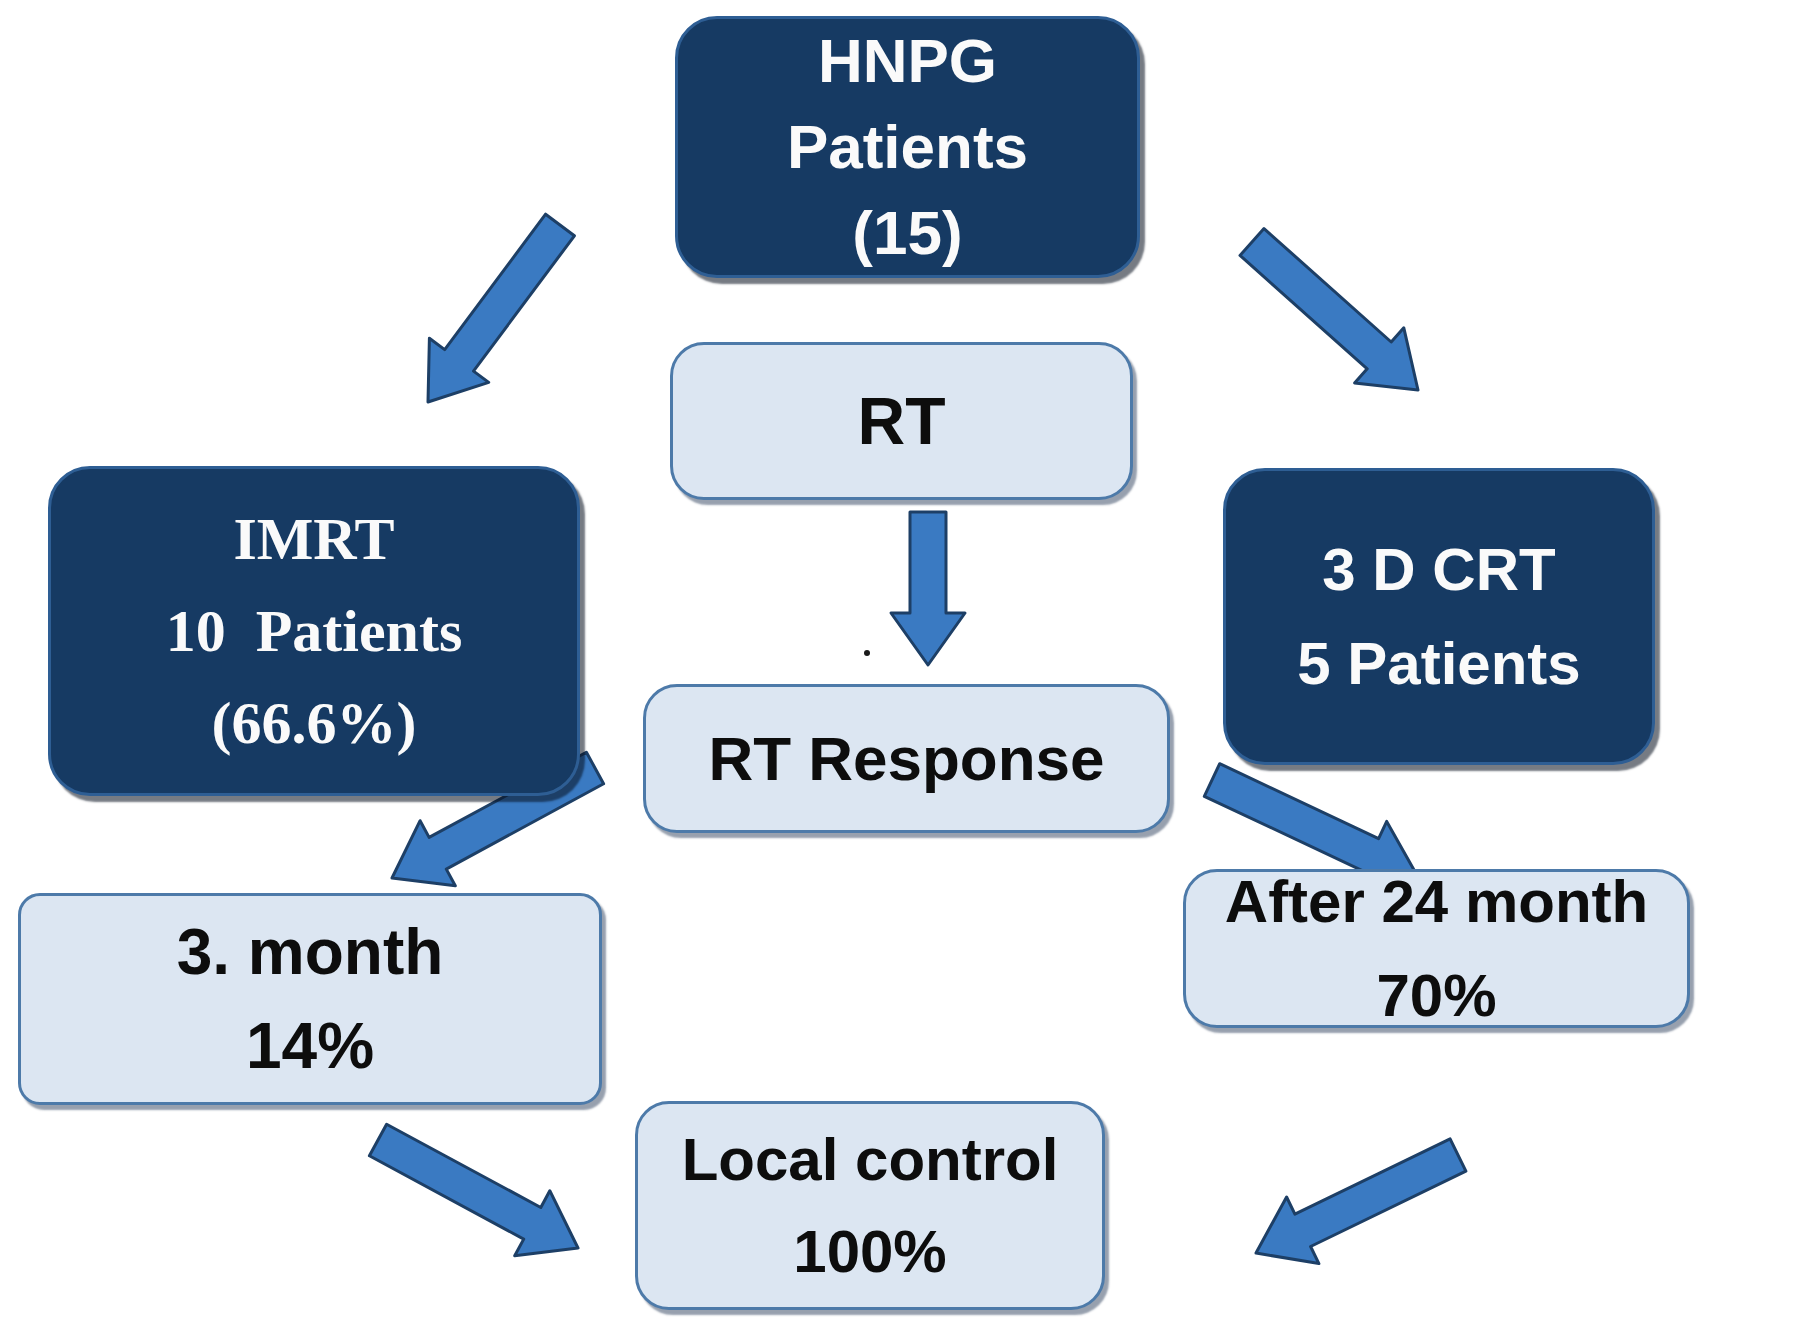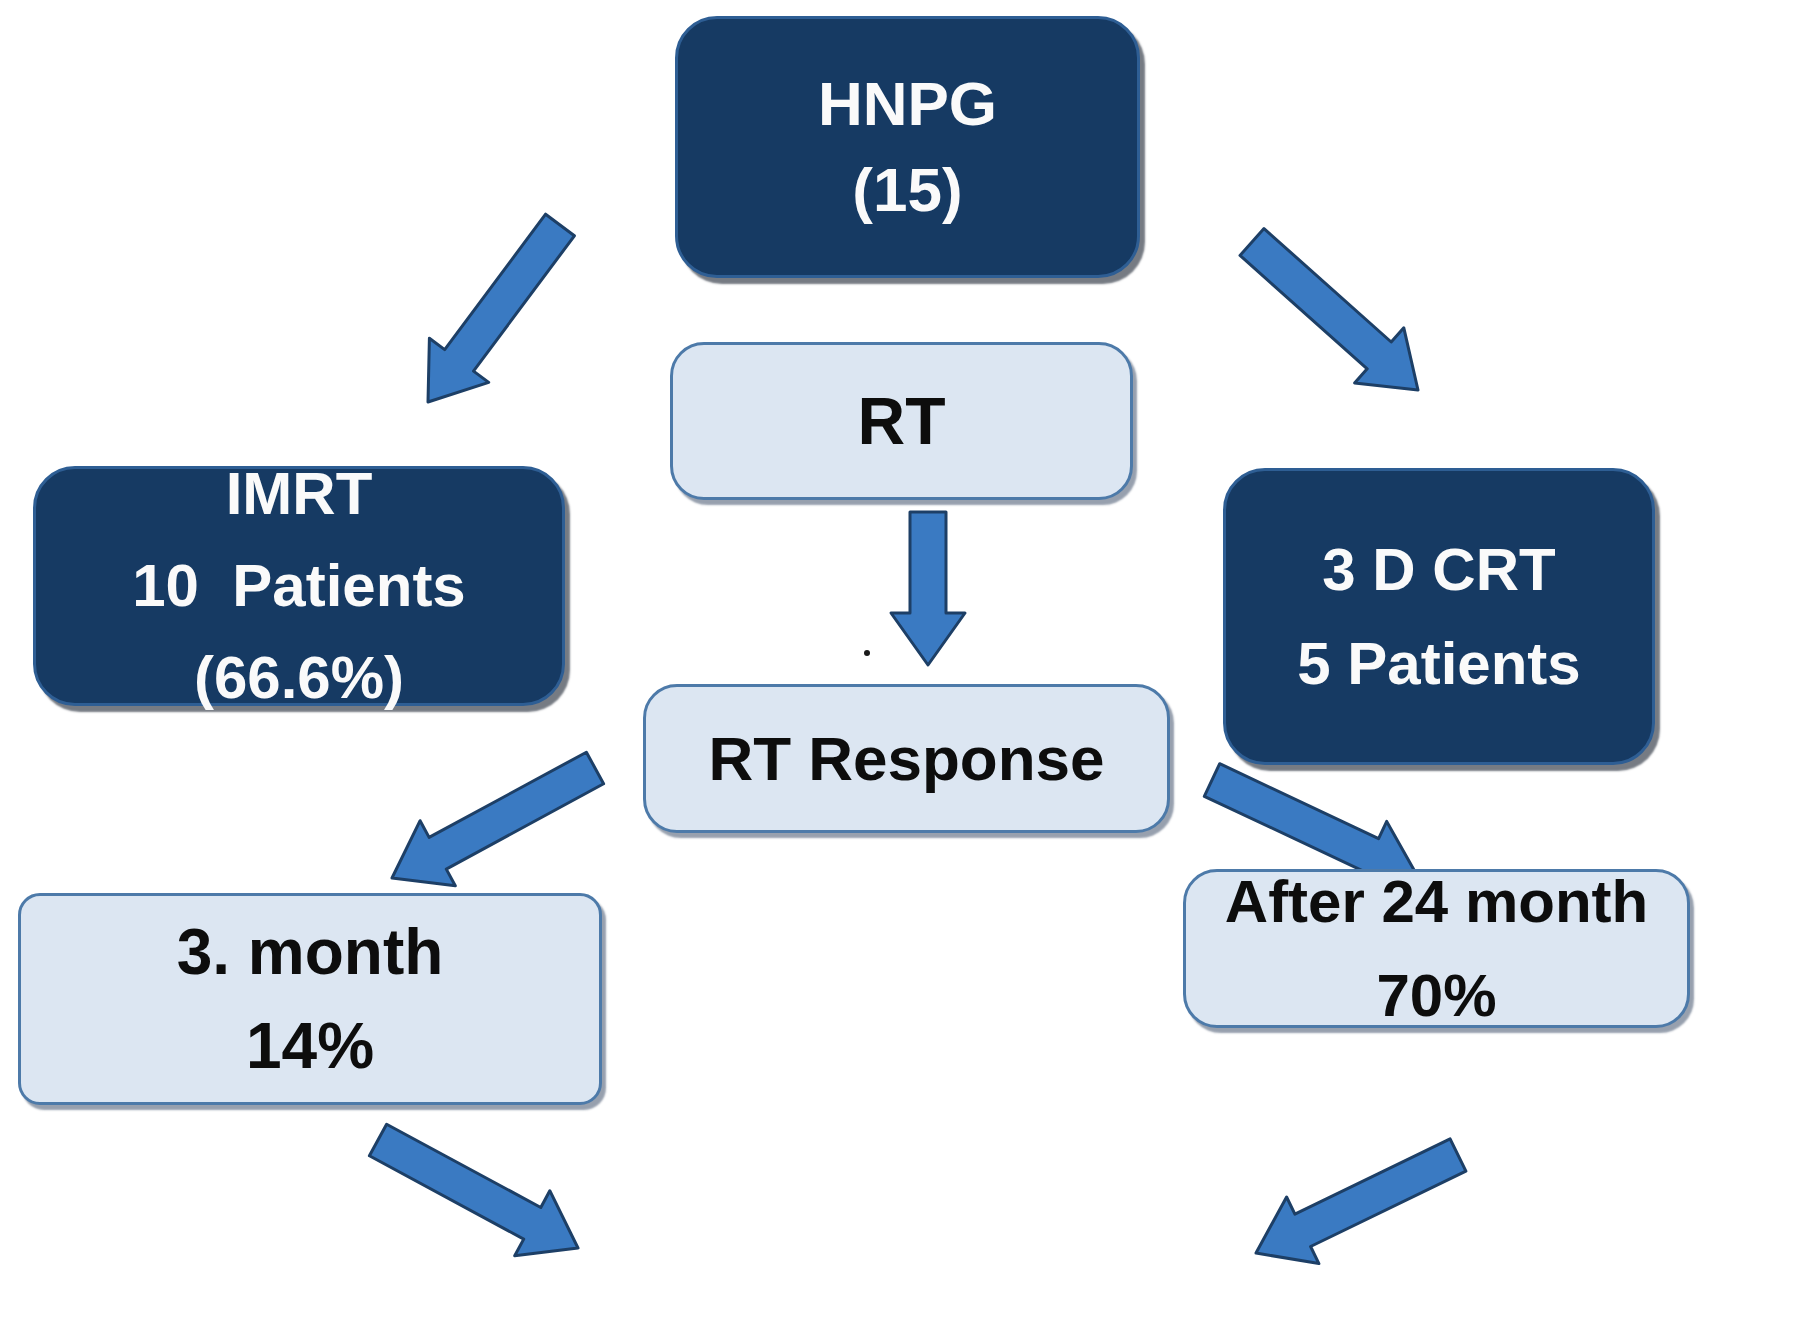--- a/index.html
+++ b/index.html
@@ -28,21 +28,21 @@
   }
   .light{
     background:var(--light-box-fill);
     color:var(--light-box-text);
     border:3px solid var(--light-box-border);
     border-radius:34px;
     box-shadow:4px 5px 2px rgba(25,45,75,.45);
   }
   #node-hnpg      {left:675px;  top:16px;   width:465px; height:262px; font-size:62px; line-height:86px;}
   #node-rt        {left:670px;  top:342px;  width:463px; height:158px; font-size:66px;text-align:center;}
-  #node-imrt      {left:33px;   top:466px;  width:532px; height:240px; font-size:60px; line-height:92px;}
+  #node-imrt      {left:48px;   top:466px;  width:532px; height:330px; font-size:60px; line-height:92px;font-family:Liberation Serif, serif;}
   #node-crt       {left:1223px; top:468px;  width:432px; height:297px; font-size:60px; line-height:94px;}
   #node-rtresponse{left:643px;  top:684px;  width:527px; height:149px; font-size:62px;}
   #node-month3    {left:18px;   top:893px;  width:584px; height:212px; font-size:64px; line-height:94px;border-radius:22px;}
   #node-month24   {left:1183px; top:869px;  width:507px; height:159px; font-size:60px; line-height:94px;}
   #node-local     {left:635px;  top:1101px; width:470px; height:209px; font-size:60px; line-height:92px;}
   #arrow-layer{
     position:absolute;left:0;top:0;width:1798px;height:1330px;
     pointer-events:none;
   }
   .stray-dot{
@@ -60,20 +60,21 @@
       <polygon points="1264.0,228.6 1391.2,342.0 1403.8,327.8 1418.0,390.0 1354.6,383.0 1367.2,368.8 1240.0,255.4" fill="#3a7ac2" stroke="#1d3f66" stroke-width="3" stroke-linejoin="round"></polygon>
       <polygon points="946.0,512.0 946.0,613.0 965.0,613.0 928.0,665.0 891.0,613.0 910.0,613.0 910.0,512.0" fill="#3a7ac2" stroke="#1d3f66" stroke-width="3" stroke-linejoin="round"></polygon>
       <polygon points="603.6,783.8 446.3,869.1 455.3,885.8 392.0,878.0 420.1,820.7 429.1,837.4 586.4,752.2" fill="#3a7ac2" stroke="#1d3f66" stroke-width="3" stroke-linejoin="round"></polygon>
       <polygon points="1219.7,763.7 1378.6,838.6 1386.7,821.4 1418.0,877.0 1355.2,888.3 1363.3,871.1 1204.3,796.3" fill="#3a7ac2" stroke="#1d3f66" stroke-width="3" stroke-linejoin="round"></polygon>
       <polygon points="386.6,1124.2 540.8,1207.5 549.8,1190.7 578.0,1248.0 514.7,1255.8 523.7,1239.1 369.4,1155.8" fill="#3a7ac2" stroke="#1d3f66" stroke-width="3" stroke-linejoin="round"></polygon>
       <polygon points="1465.9,1171.2 1310.6,1246.5 1318.9,1263.6 1256.0,1253.0 1286.6,1197.0 1294.9,1214.1 1450.1,1138.8" fill="#3a7ac2" stroke="#1d3f66" stroke-width="3" stroke-linejoin="round"></polygon>
     </svg>
 
   <div class="node dark" id="node-hnpg">
     <div class="line">HNPG</div>
+    <div class="line">Patients</div>
     <div class="line">(15)</div>
   </div>
 
   <div class="node light" id="node-rt">
     <div class="line">RT</div>
   </div>
 
   <div class="node dark" id="node-imrt">
     <div class="line">IMRT</div>
     <div class="line">10  Patients</div>
@@ -92,16 +93,20 @@
   <div class="node light" id="node-month3">
     <div class="line">3. month</div>
     <div class="line">14%</div>
   </div>
 
   <div class="node light" id="node-month24">
     <div class="line">After 24 month</div>
     <div class="line">70%</div>
   </div>
 
+  <div class="node light" id="node-local">
+    <div class="line">Local control</div>
+    <div class="line">100%</div>
+  </div>
 
   <div class="stray-dot"></div>
 
 </div>
 
 </body></html>

